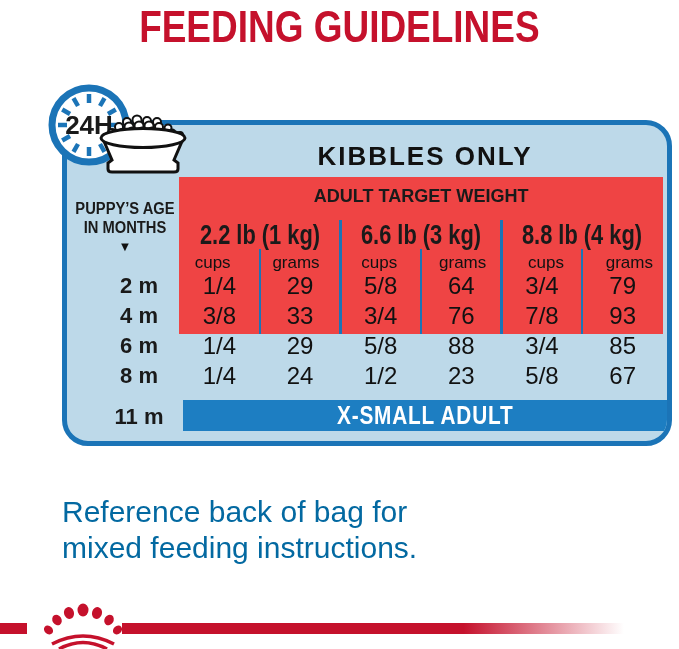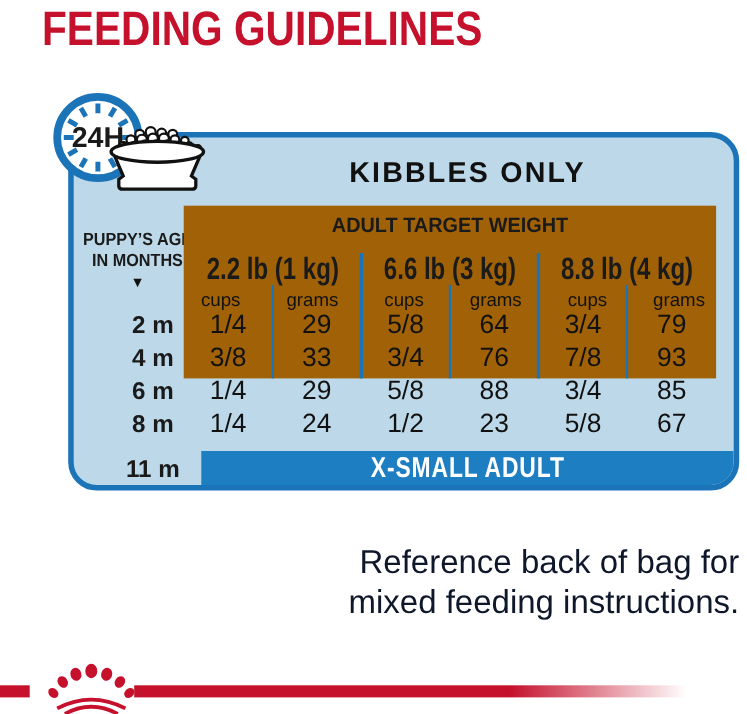--- a/index.html
+++ b/index.html
@@ -4,49 +4,49 @@
 <style>
   * { margin:0; padding:0; box-sizing:border-box; }
   html,body { background:#fff; }
   #page {
     position:relative; width:679px; height:649px; overflow:hidden;
     background:#fff; font-family:"Liberation Sans", sans-serif; color:#1a1a1a;
   }
   .cond { display:inline-block; white-space:nowrap; transform-origin:center; }
 
   
-  .title-wrap { position:absolute; top:2px; left:0; right:0; }
+  .title-wrap { position:absolute; top:2px; left:0; right:0; text-align:center; }
   .title-wrap span {
     font-size:44px; font-weight:800; color:#c5112c; letter-spacing:0;
     transform:scaleX(0.84);
   }
 
   
   .ftable {
     position:absolute; left:62px; top:120px; width:610px; height:326px;
     background:#bdd9e9; border:5px solid #1b74b7; border-radius:26px; overflow:hidden;
   }
-  .band { position:relative; height:62px; }
+  .band { position:relative; height:52px; }
   .band-title {
     position:absolute; left:116px; right:0; top:0; height:62px;
     display:flex; align-items:center; justify-content:center;
     font-size:26px; font-weight:800; letter-spacing:2px; color:#111;
   }
   .tbody { position:relative; height:254px; }
 
   .age-col { position:absolute; left:0; top:0; width:116px; height:254px; }
   .age-heading { position:absolute; top:22px; left:0; width:116px; text-align:center;
     font-size:16px; font-weight:800; line-height:19px; }
   .age-heading > div { transform:scaleX(0.92); }
   .age-marker { position:absolute; top:62px; left:0; width:116px; text-align:center;
     font-size:13px; color:#111; }
   .age-label { position:absolute; left:0; width:116px; height:30px; line-height:30px;
     text-align:center; font-size:22px; font-weight:800;padding-left:28px; }
 
-  .panel { position:absolute; left:100px; top:0; width:484px; height:157px; background:#a16207; }
+  .panel { position:absolute; left:112px; top:0; width:484px; height:157px; background:#ef4444; }
   .atw { position:absolute; top:8px; left:0; width:484px; text-align:center; }
   .atw span { font-size:19px; font-weight:800; transform:scaleX(0.95); }
   .weights { position:absolute; top:40px; left:0; width:484px; height:36px;
     display:grid; grid-template-columns:repeat(3,1fr); align-items:center; }
   .weights div { text-align:center; }
   .weights span { font-size:28px; font-weight:800; transform:scaleX(0.78); }
   .units { position:absolute; top:76px; left:0; width:484px; height:20px;
     display:grid; grid-template-columns:repeat(6,1fr); align-items:center;gap:16px; }
   .units div { text-align:center; font-size:17px; color:#111; }
   .vals { position:absolute; top:94px; left:0; width:484px;
@@ -56,21 +56,21 @@
   .gdiv { position:absolute; width:3px; top:43px; bottom:0; background:#1b74b7; }
   .sdiv { position:absolute; width:2px; top:72px; bottom:0; background:#1b74b7; }
 
   .banner { position:absolute; left:116px; top:223px; width:484px; height:31px;
     background:#1d7ec2; display:flex; align-items:flex-end; justify-content:center; }
   .banner span { color:#fff; font-size:26px; font-weight:800; letter-spacing:1px;
     transform:scaleX(0.8); }
 
   
   .footer-note { position:absolute; left:62px; top:494px; width:610px;
-    text-align:right; color:#0f172a; font-size:30px; line-height:36px; }
+    text-align:left; color:#0369a1; font-size:30px; line-height:36px; }
 
   
   .bar-left  { position:absolute; left:0; top:623px; width:27px; height:11px; background:#c5112c; }
   .bar-right { position:absolute; left:122px; top:623px; width:502px; height:11px;
     background:linear-gradient(to right, #c5112c 0%, #c5112c 68%, rgba(197,17,44,0) 100%); }
 
   .clock-svg { position:absolute; left:45px; top:81px; }
   .bowl-svg  { position:absolute; left:97px; top:112px; }
   .crown-svg { position:absolute; left:38px; top:597px; }
 </style>

